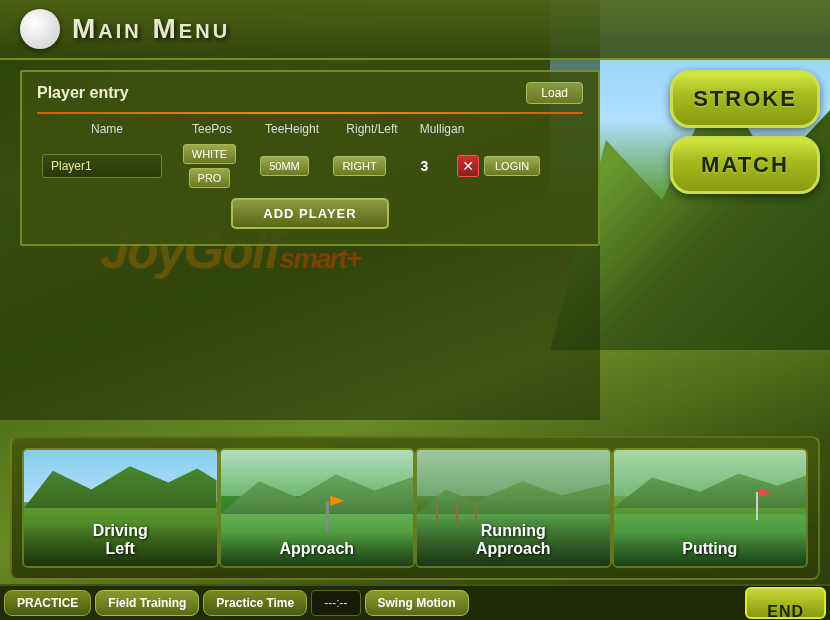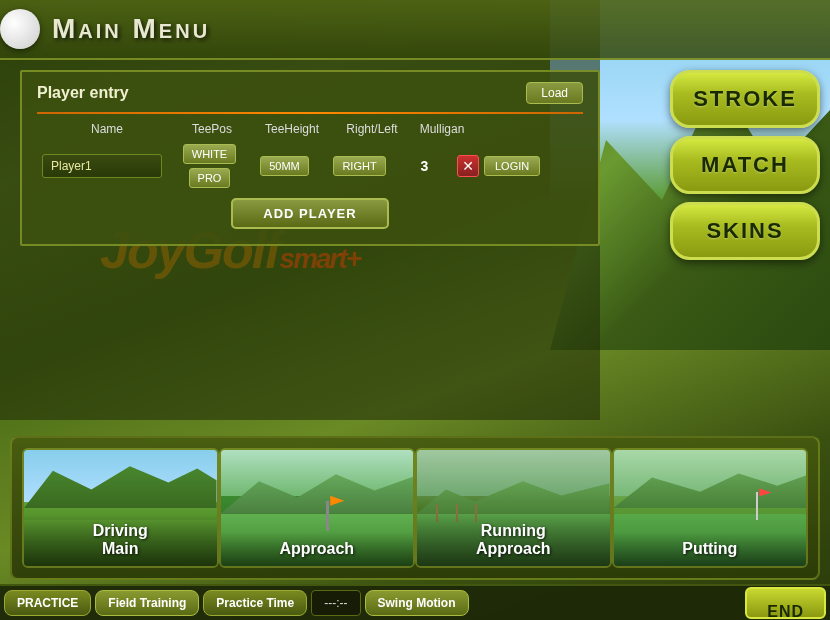--- a/index.html
+++ b/index.html
@@ -53,20 +53,21 @@
 
     
     .header {
       position: absolute;
       top: 0; left: 0; right: 0;
       height: 60px;
       background: linear-gradient(180deg, rgba(80,100,20,0.9) 0%, rgba(50,70,10,0.85) 100%);
       border-bottom: 2px solid rgba(180,200,60,0.4);
       display: flex;
       align-items: center;
+      padding-left: 20px;
       z-index: 10;
     }
 
     
     .golf-ball-icon {
       width: 40px;
       height: 40px;
       border-radius: 50%;
       background: radial-gradient(circle at 35% 35%, #ffffff, #cccccc);
       margin-right: 12px;
@@ -457,37 +458,36 @@
     <div class="delete-btn">✕</div>
     <button class="login-btn">LOGIN</button>
   </div>
 
   <button class="add-player-btn">ADD PLAYER</button>
 </div>
 
 <div class="right-buttons">
   <button class="game-mode-btn">STROKE</button>
   <button class="game-mode-btn">MATCH</button>
-  <button class="game-mode-btn">SKINS</button>
 </div>
 
 <div class="practice-section">
 
   <div class="practice-card">
     <div class="card-scene bg-driving">
 
       <div style="position:absolute;top:0;left:0;right:0;height:45%;background:linear-gradient(180deg,#87ceeb,#b0deff);"></div>
 
       <div style="position:absolute;top:10%;left:0;right:0;height:40%;background:linear-gradient(180deg,#4a8a30,#3a6a20);clip-path:polygon(0 100%,15% 20%,35% 60%,55% 10%,75% 45%,90% 15%,100% 40%,100% 100%);"></div>
 
       <div style="position:absolute;bottom:0;left:0;right:0;height:40%;background:linear-gradient(180deg,#5a9a30,#3a6a18);"></div>
     </div>
     <div class="practice-card-label">
       <div>Driving</div>
-      <div>Main</div>
+      <div>Left</div>
     </div>
   </div>
 
   <div class="practice-card">
     <div class="card-scene bg-approach">
       <div style="position:absolute;top:0;left:0;right:0;height:40%;background:linear-gradient(180deg,#b0e0c0,#70b870);"></div>
       <div style="position:absolute;top:15%;left:0;right:0;height:40%;background:linear-gradient(180deg,#6ab060,#4a8040);clip-path:polygon(0 100%,20% 30%,40% 65%,60% 15%,80% 50%,100% 20%,100% 100%);"></div>
 
       <div style="position:absolute;bottom:0;left:0;right:0;height:45%;background:linear-gradient(180deg,#60b050,#3a8028);"></div>
 

